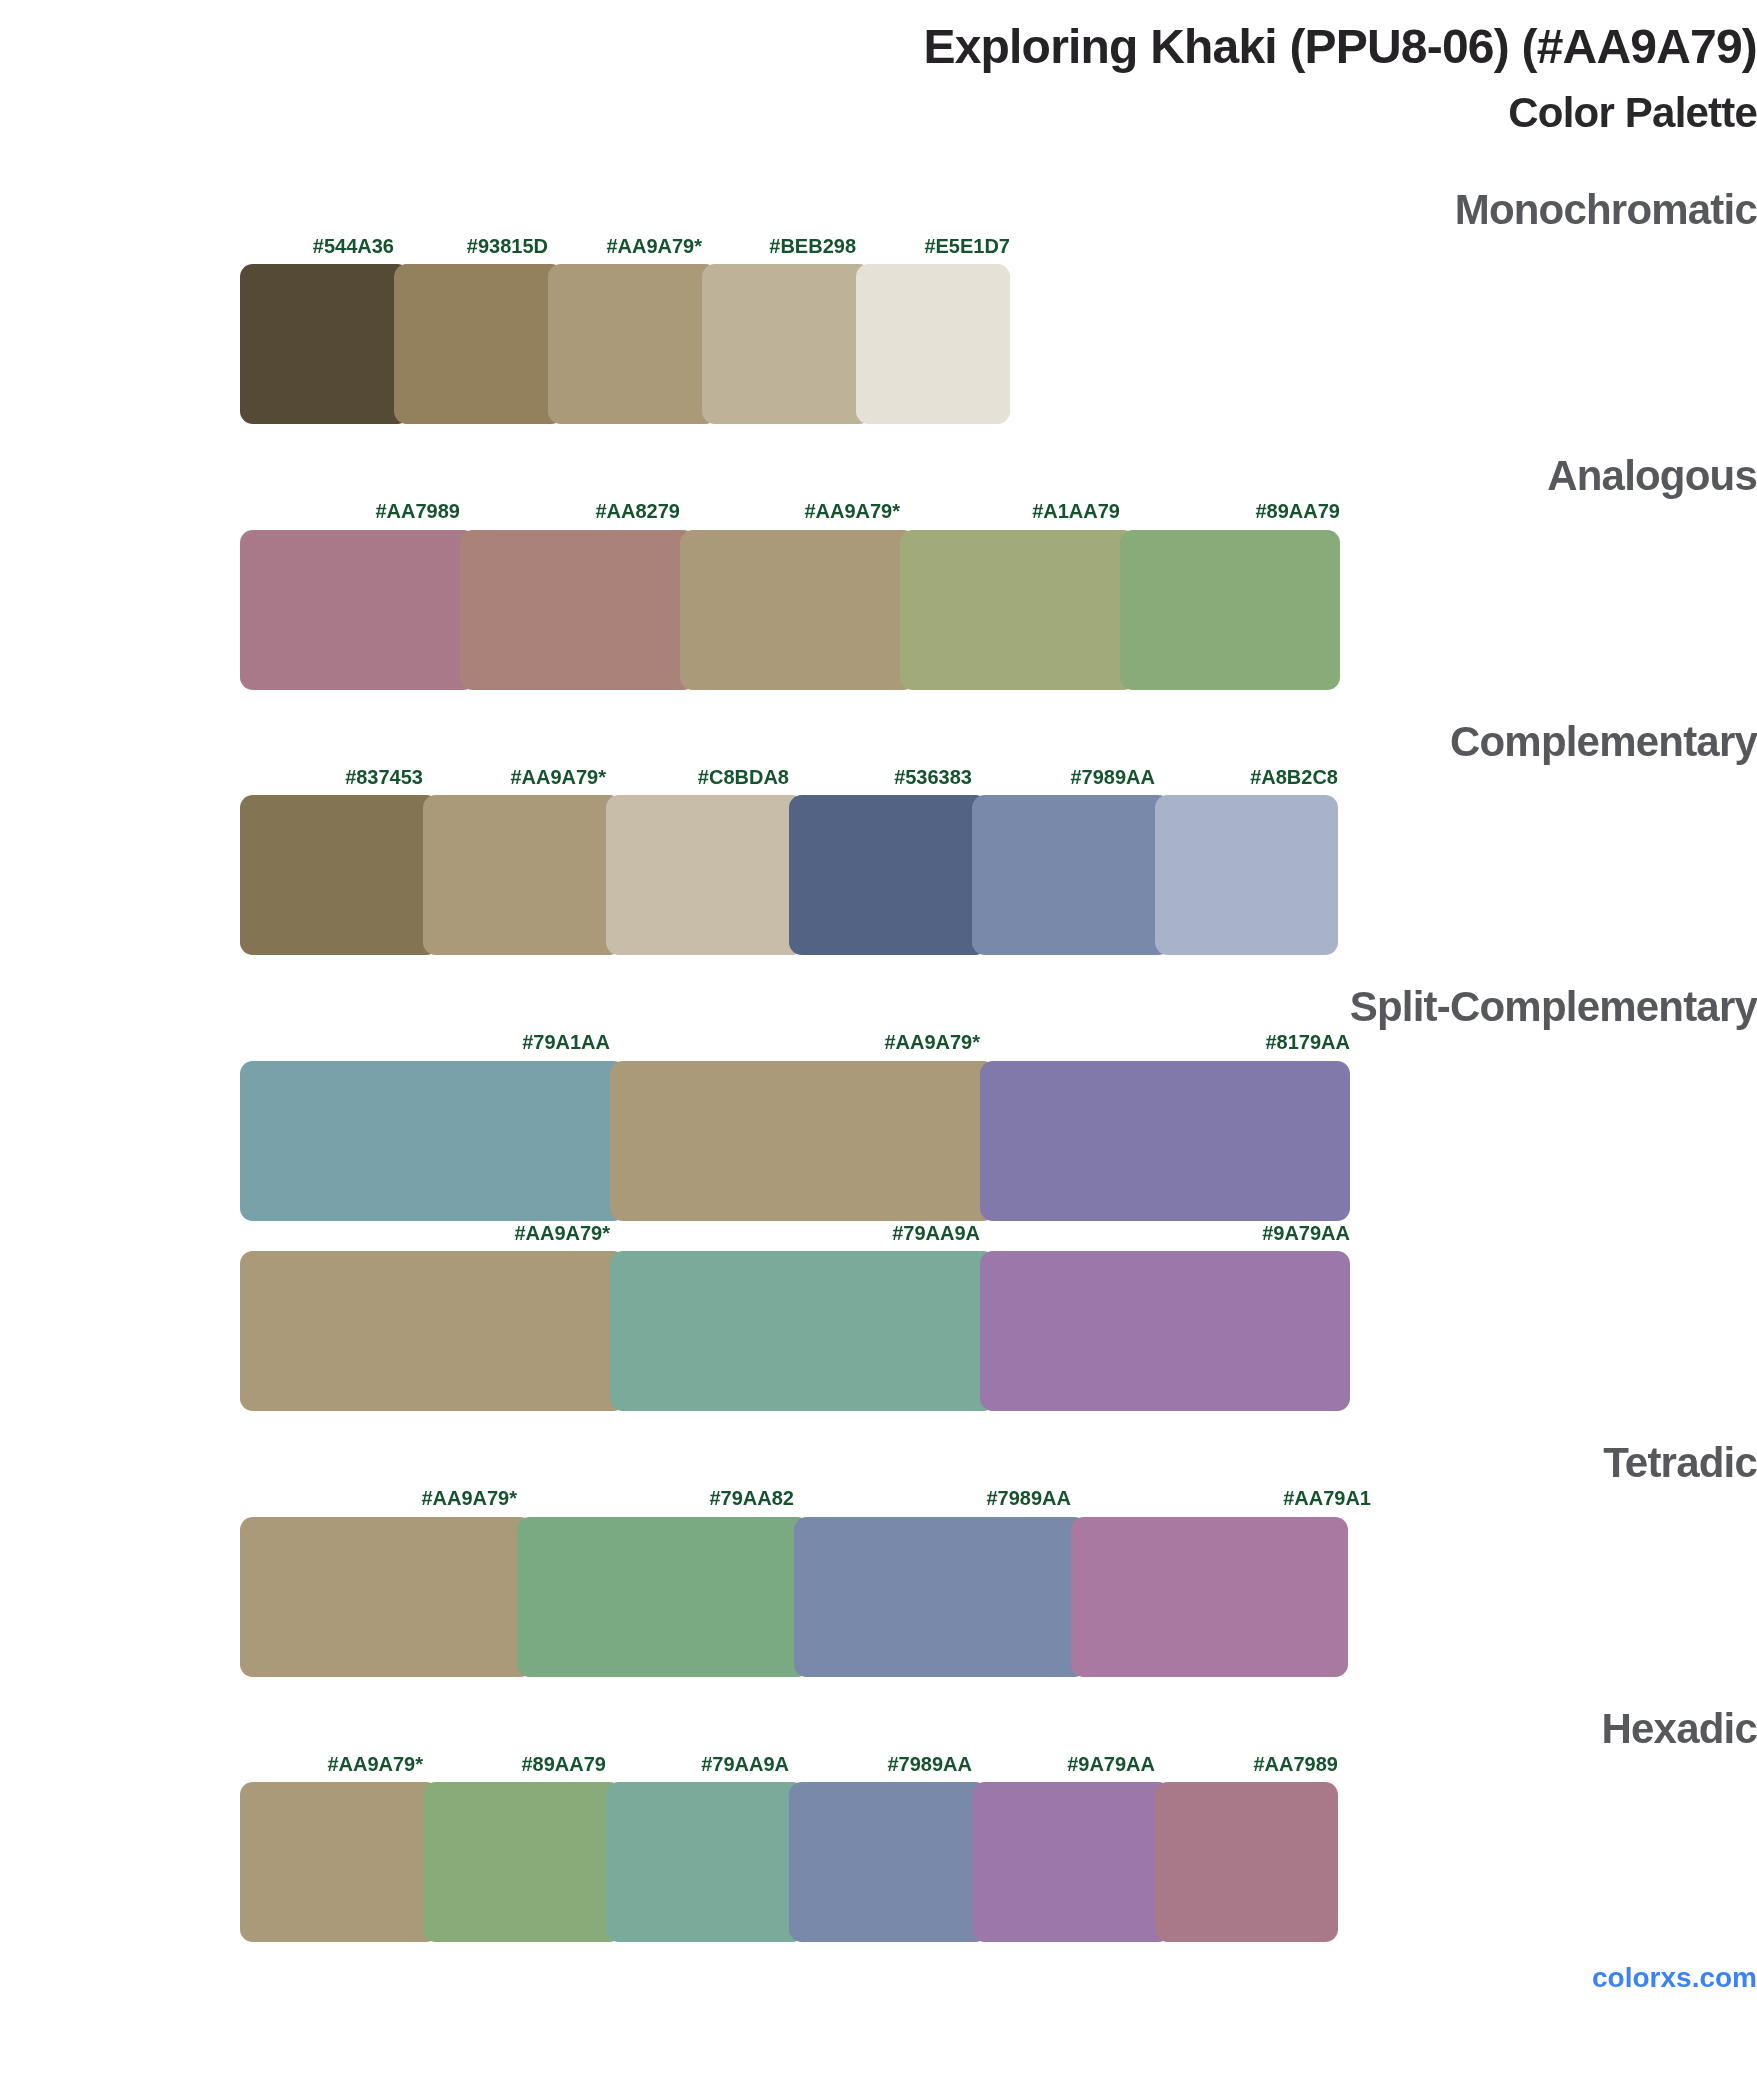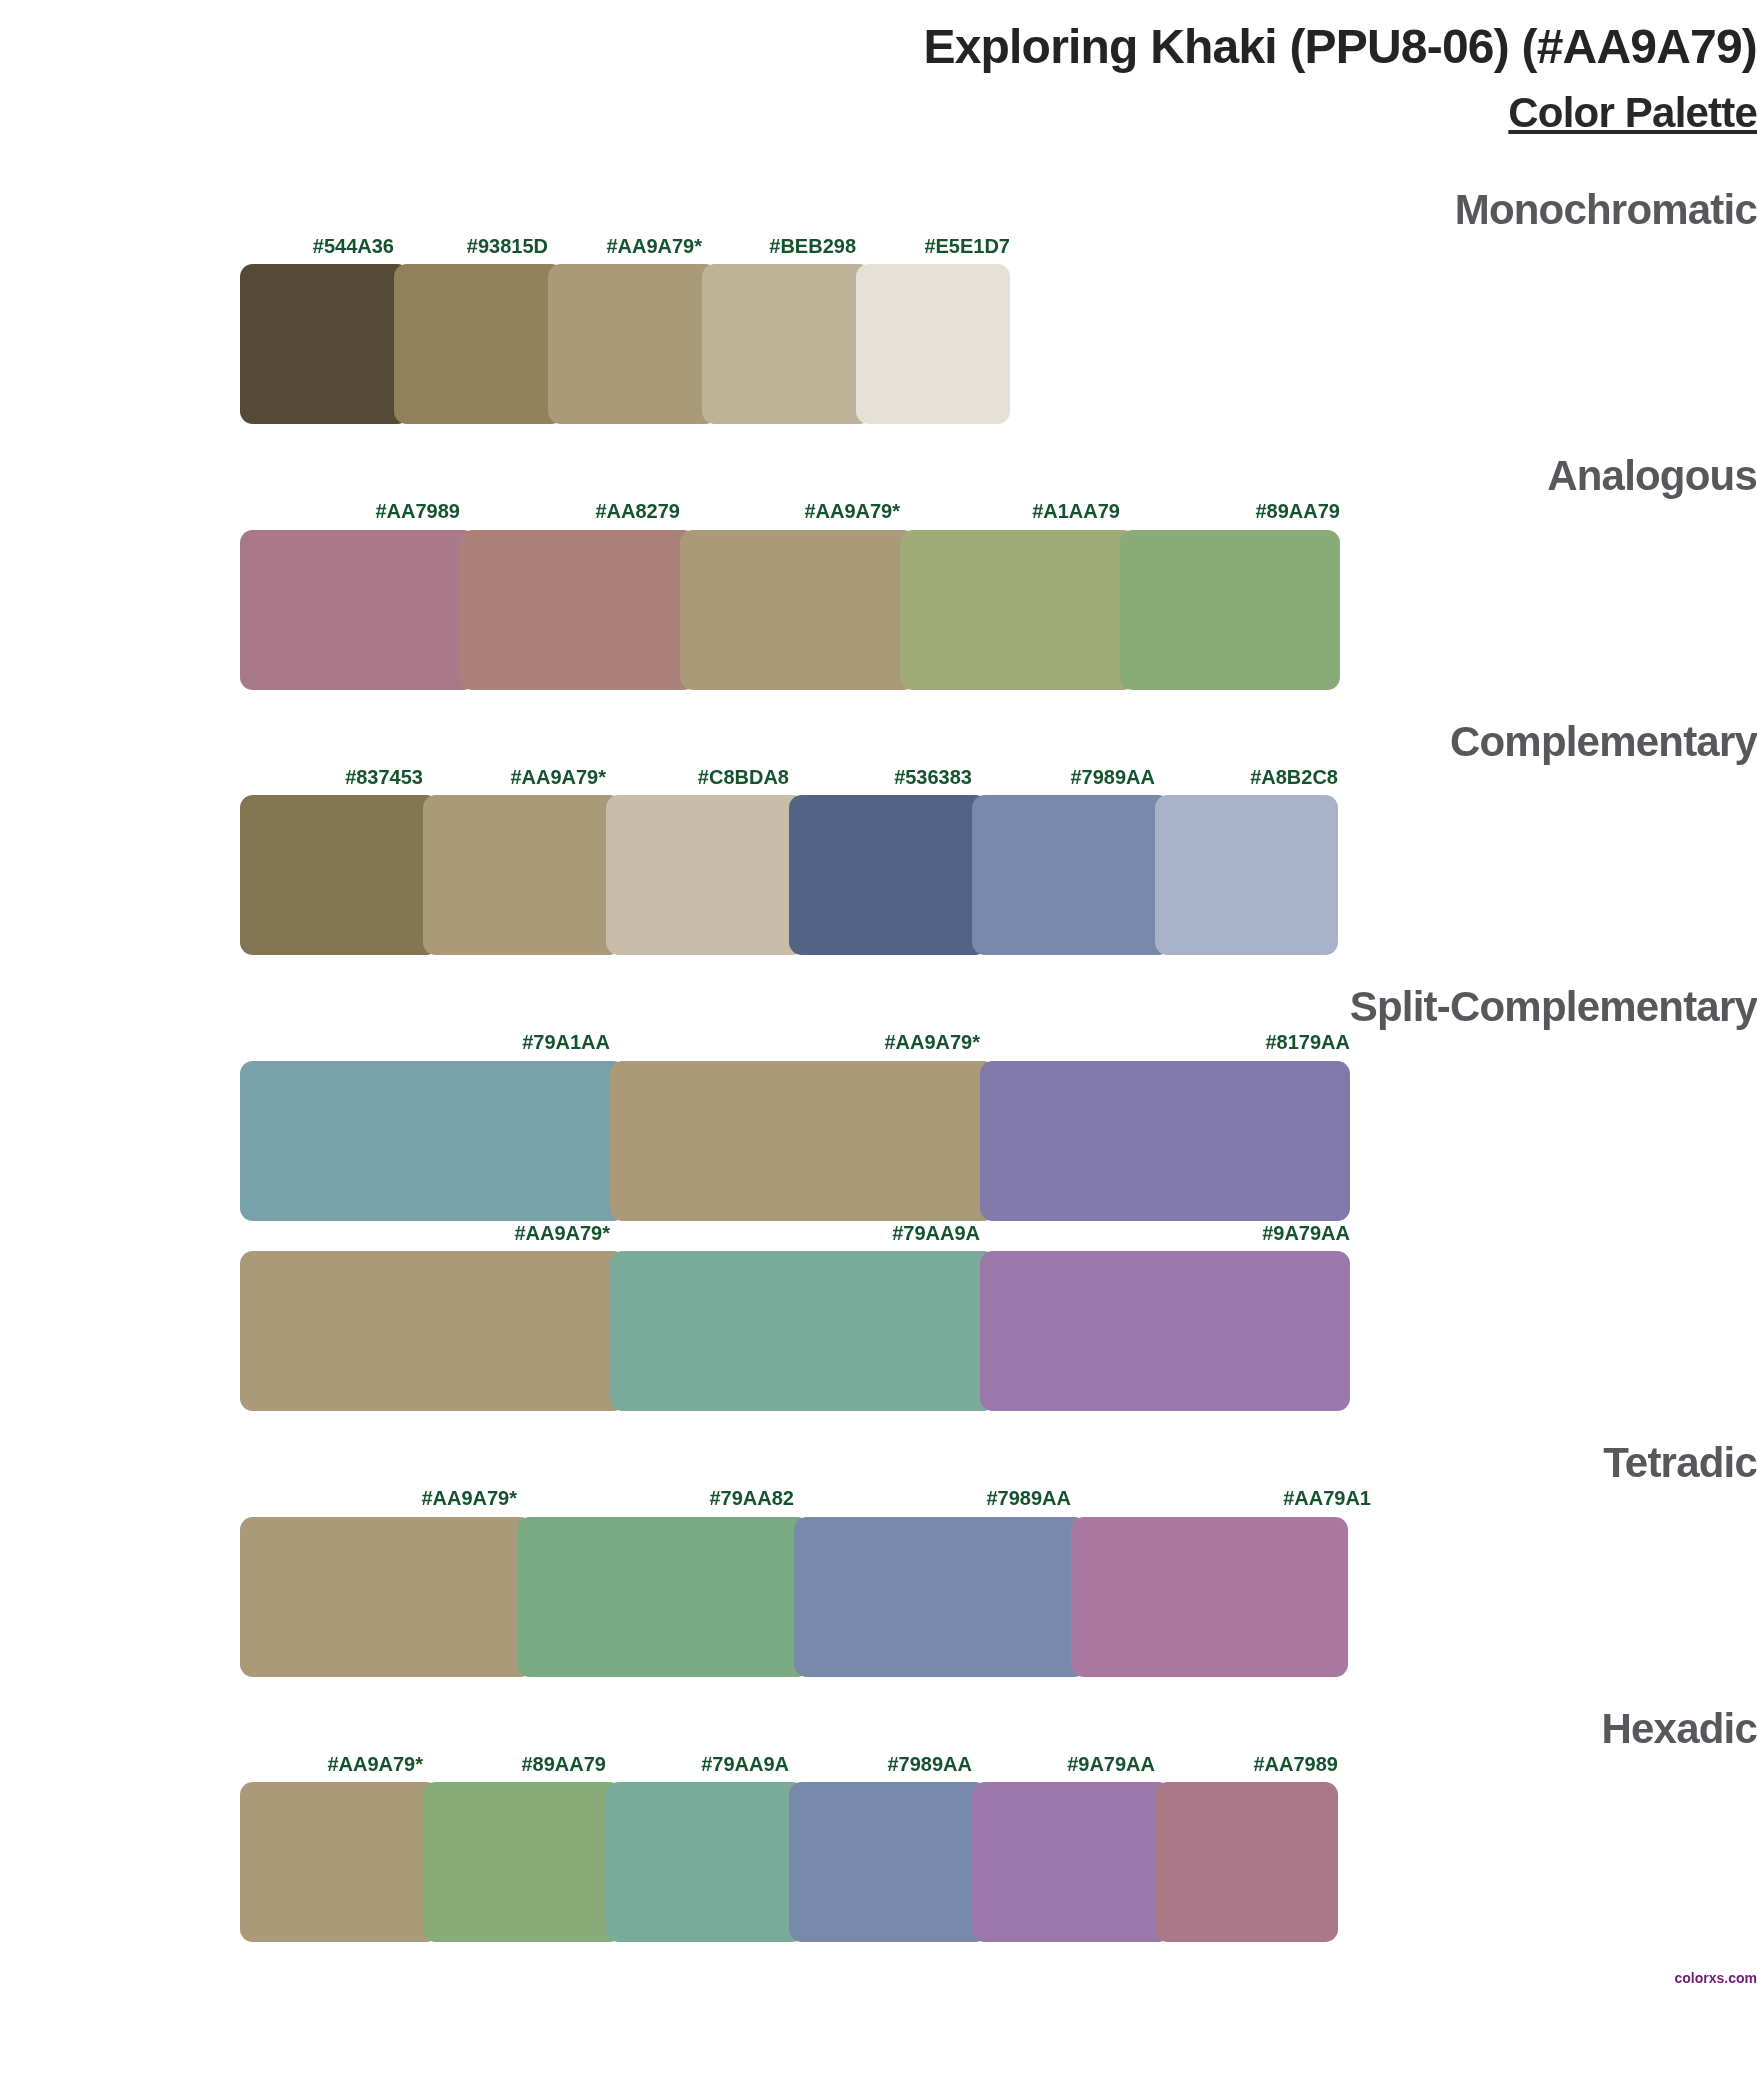--- a/index.html
+++ b/index.html
@@ -16,21 +16,21 @@
     text-align:right;
   }
   .page-title{
     margin:0;
     font-size:48px;line-height:1.2;font-weight:700;
     color:#262326;letter-spacing:-0.8px;
   }
   .page-subtitle{
     margin:12.8px 0 0 0;
     font-size:42px;line-height:1.2;font-weight:700;
-    color:#2a272a;letter-spacing:-0.8px;text-decoration:underline;
+    color:#2a272a;letter-spacing:-0.8px;
   }
   .section{margin:0;}
   .section-heading{
     margin:29px 0 0 0;
     font-size:42px;line-height:1.1;font-weight:700;
     color:#57585c;letter-spacing:-0.8px;
   }
   .section:first-of-type .section-heading{margin-top:49px;}
   .row{
     display:flex;
@@ -46,22 +46,22 @@
     color:#14532d;letter-spacing:0px;
     white-space:nowrap;
     margin-bottom:6.4px;
   }
   .swatch{
     height:160px;
     border-radius:12.8px;
   }
   .page-footer{
     margin:24px 0 8px 0;
-    font-size:14px;line-height:24px;font-weight:700;
-    color:#701a75;
+    font-size:28px;line-height:24px;font-weight:700;
+    color:#3b82f6;
   }
 </style>
 </head>
 <body>
 
 <div class="content">
   <h1 class="page-title">Exploring Khaki (PPU8-06) (#AA9A79)</h1>
   <h2 class="page-subtitle">Color Palette</h2>
 
   <div>

